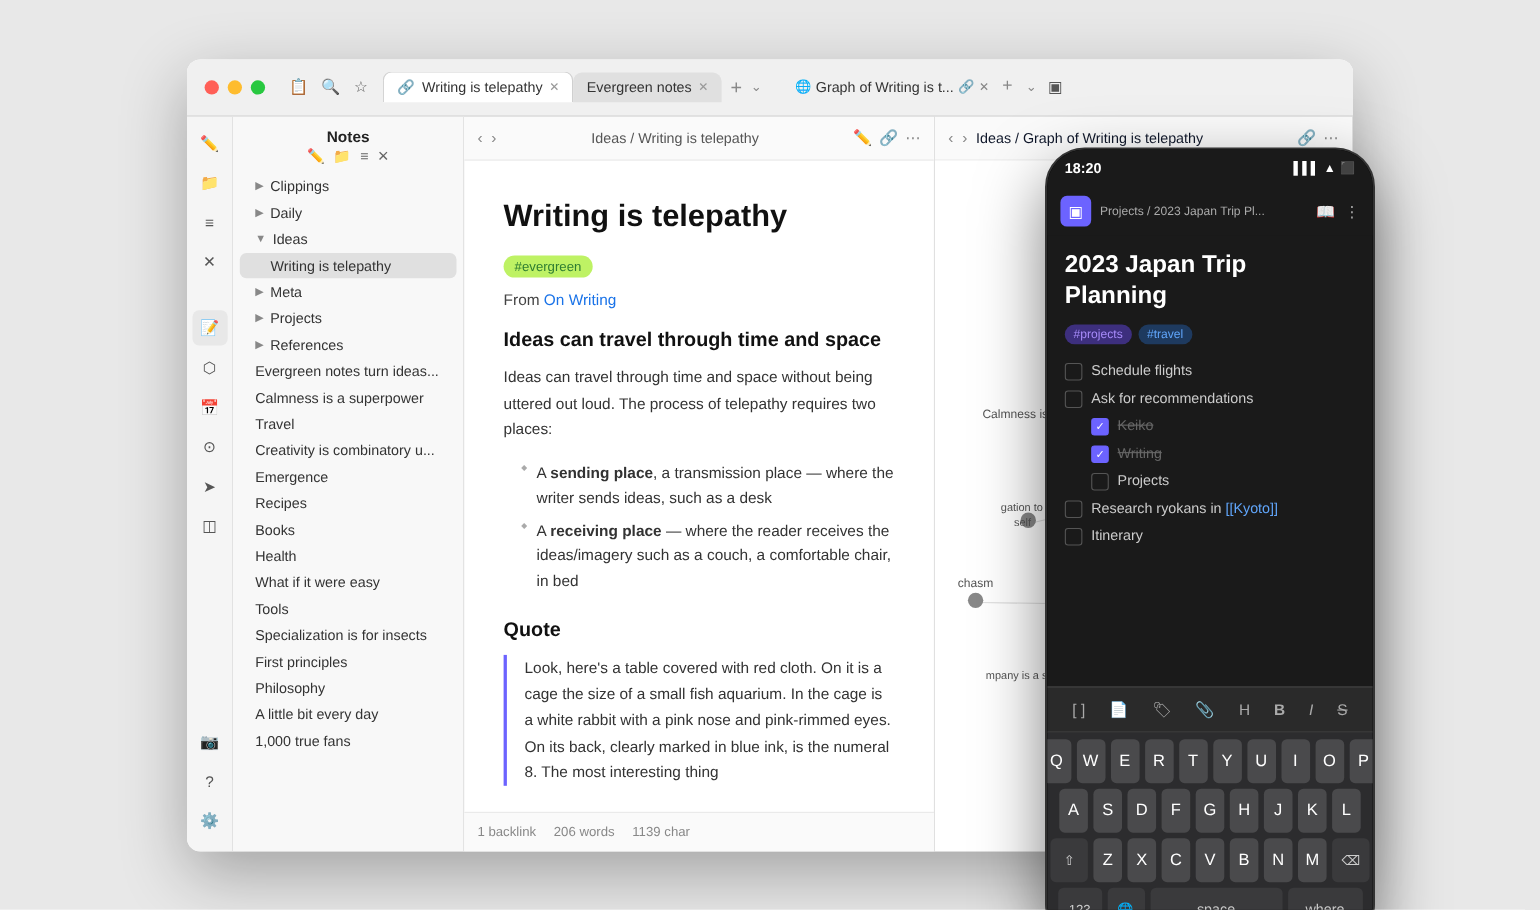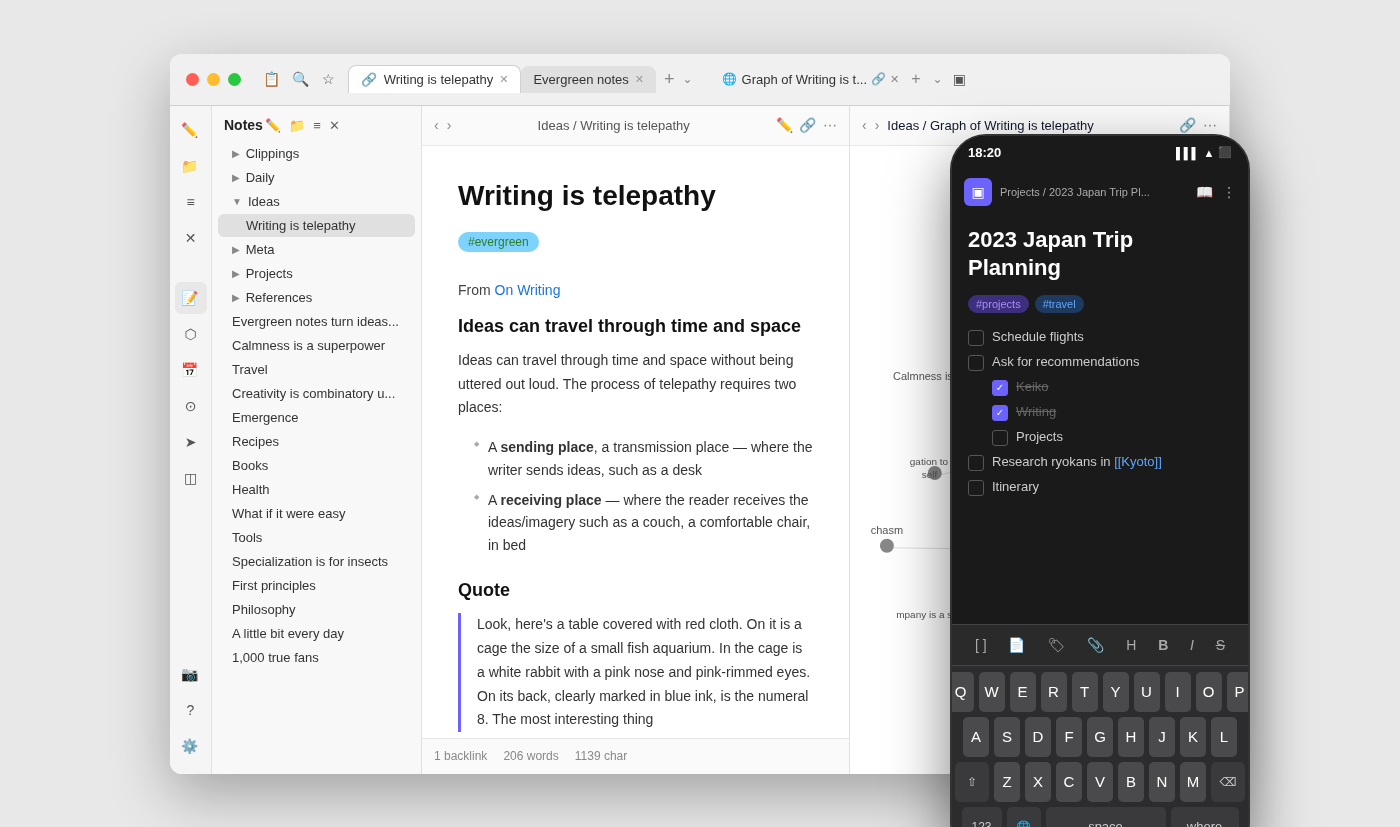--- a/index.html
+++ b/index.html
@@ -150,22 +150,23 @@
       width: 210px;
       background: #f8f8f8;
       border-right: 1px solid #e0e0e0;
       overflow-y: auto;
       font-size: 13px;
     }
 
     .sidebar-header {
       display: flex;
       align-items: center;
-      justify-content: flex-start;
+      justify-content: flex-end;
       padding: 10px 12px 6px;
+      flex-direction: column;
     }
     .sidebar-title {
       font-weight: 600;
       font-size: 14px;
       color: #222;
     }
     .sidebar-actions {
       display: flex;
       gap: 4px;
     }
@@ -253,26 +254,26 @@
     .doc-title {
       font-size: 28px;
       font-weight: 700;
       color: #111;
       margin-bottom: 18px;
       line-height: 1.3;
     }
 
     .tag-badge {
       display: inline-block;
-      background: #7dd3fc;
+      background: #bef264;
       color: #2e7d32;
       font-size: 12px;
       padding: 3px 10px;
       border-radius: 12px;
-      margin-bottom: 30px;
+      margin-bottom: 12px;
     }
 
     .doc-from {
       font-size: 14px;
       color: #444;
       margin-bottom: 18px;
     }
     .doc-from a {
       color: #1a73e8;
       text-decoration: none;

